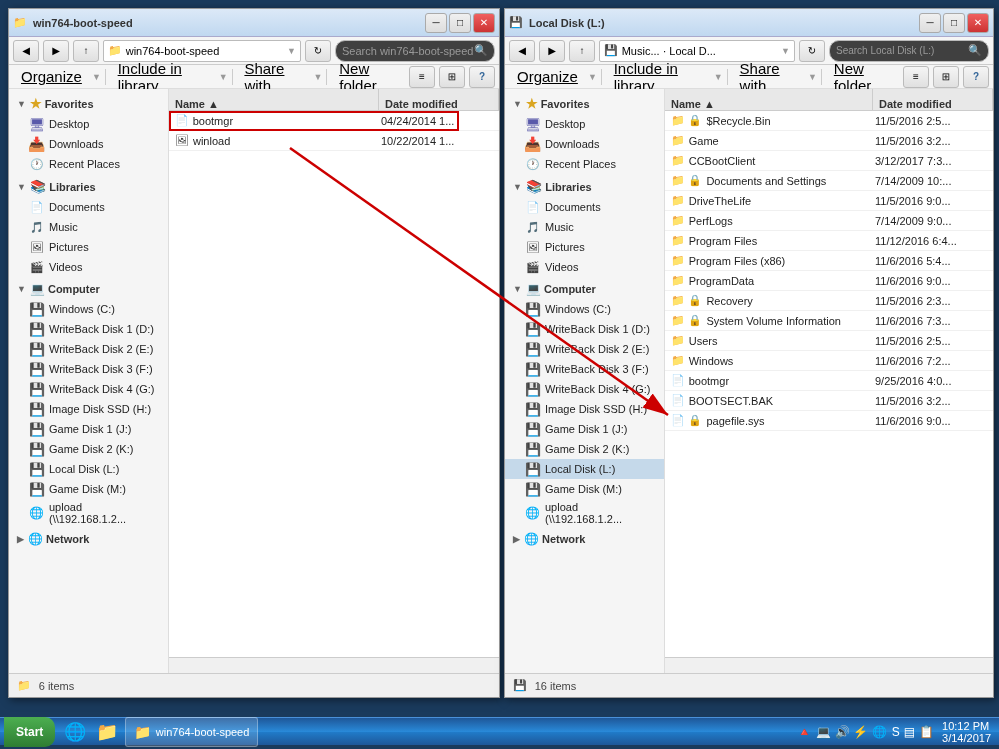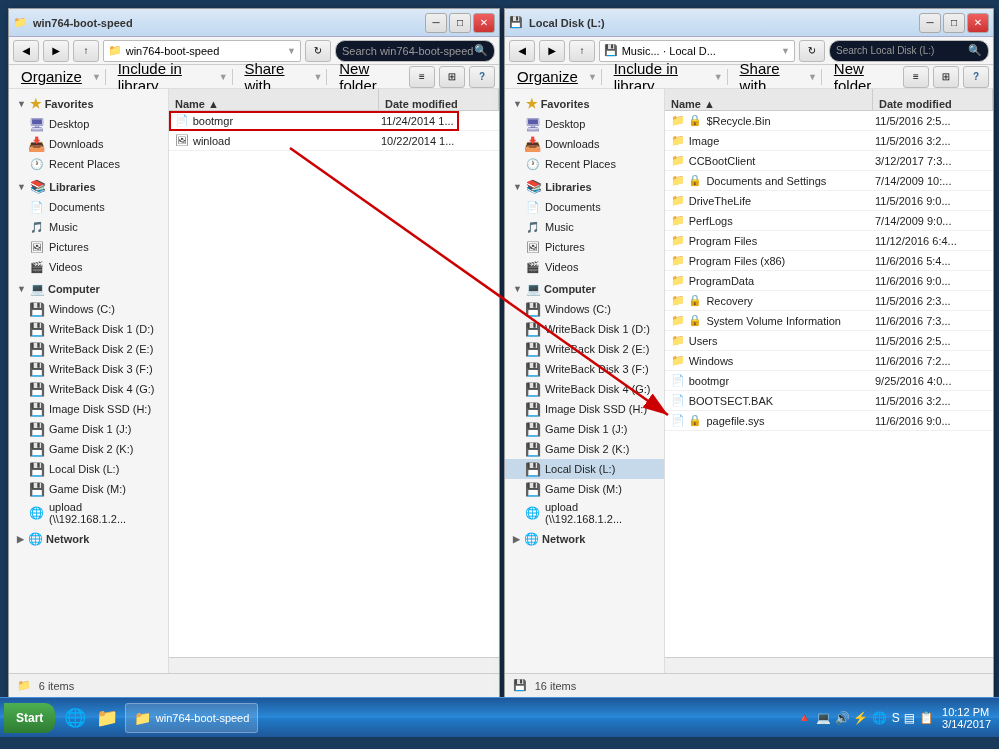--- a/index.html
+++ b/index.html
@@ -9,24 +9,24 @@
       background: #1a3a5c;
       width: 999px;
       height: 749px;
       overflow: hidden;
       position: relative;
     }
 
     
     .taskbar {
       position: absolute;
-      bottom: 12px;
+      bottom: 4px;
       left: 0;
       width: 100%;
-      height: 40px;
+      height: 28px;
       background: linear-gradient(to bottom, #1e5799 0%, #2989d8 50%, #207cca 51%, #1e5799 100%);
       display: flex;
       align-items: center;
       z-index: 100;
       border-top: 1px solid #4a90d9;
     }
     .start-btn {
       background: linear-gradient(to bottom, #4caf50, #2e7d32);
       color: white;
       font-weight: bold;
@@ -167,21 +167,21 @@
       border-radius: 2px;
       display: flex;
       align-items: center;
       padding: 0 4px;
       font-size: 11px;
       gap: 4px;
     }
     .search-bar {
       width: 160px;
       height: 22px;
-      background: #0f172a;
+      background: #404040;
       border: 1px solid #bbb;
       border-radius: 10px;
       display: flex;
       align-items: center;
       padding: 0 6px;
       font-size: 11px;
       color: #666;
     }
 
     
@@ -520,21 +520,21 @@
           <span>Date modified</span>
         </div>
       </div>
       <div class="file-list-body" style="position:relative;">
 
         <div class="file-row" style="position:relative;">
           <div class="file-cell name">
             <span>📄</span>
             <span>bootmgr</span>
           </div>
-          <div class="file-cell date">11/24/2014 1...</div>
+          <div class="file-cell date">04/24/2014 1...</div>
         </div>
 
         <div style="position:absolute; top:0; left:0; width:290px; height:20px; border:2px solid #cc0000; pointer-events:none; z-index:10;"></div>
         <div class="file-row">
           <div class="file-cell name">
             <span>🖼</span>
             <span>winload</span>
           </div>
           <div class="file-cell date">10/22/2014 1...</div>
         </div>
@@ -715,21 +715,21 @@
           <div class="file-cell name">
             <span style="color:#e8b800;">📁</span>
             <span class="lock-icon">🔒</span>
             <span>$Recycle.Bin</span>
           </div>
           <div class="file-cell date">11/5/2016 2:5...</div>
         </div>
         <div class="file-row">
           <div class="file-cell name">
             <span style="color:#e8b800;">📁</span>
-            <span>Image</span>
+            <span>Game</span>
           </div>
           <div class="file-cell date">11/5/2016 3:2...</div>
         </div>
         <div class="file-row">
           <div class="file-cell name">
             <span style="color:#e8b800;">📁</span>
             <span>CCBootClient</span>
           </div>
           <div class="file-cell date">3/12/2017 7:3...</div>
         </div>

